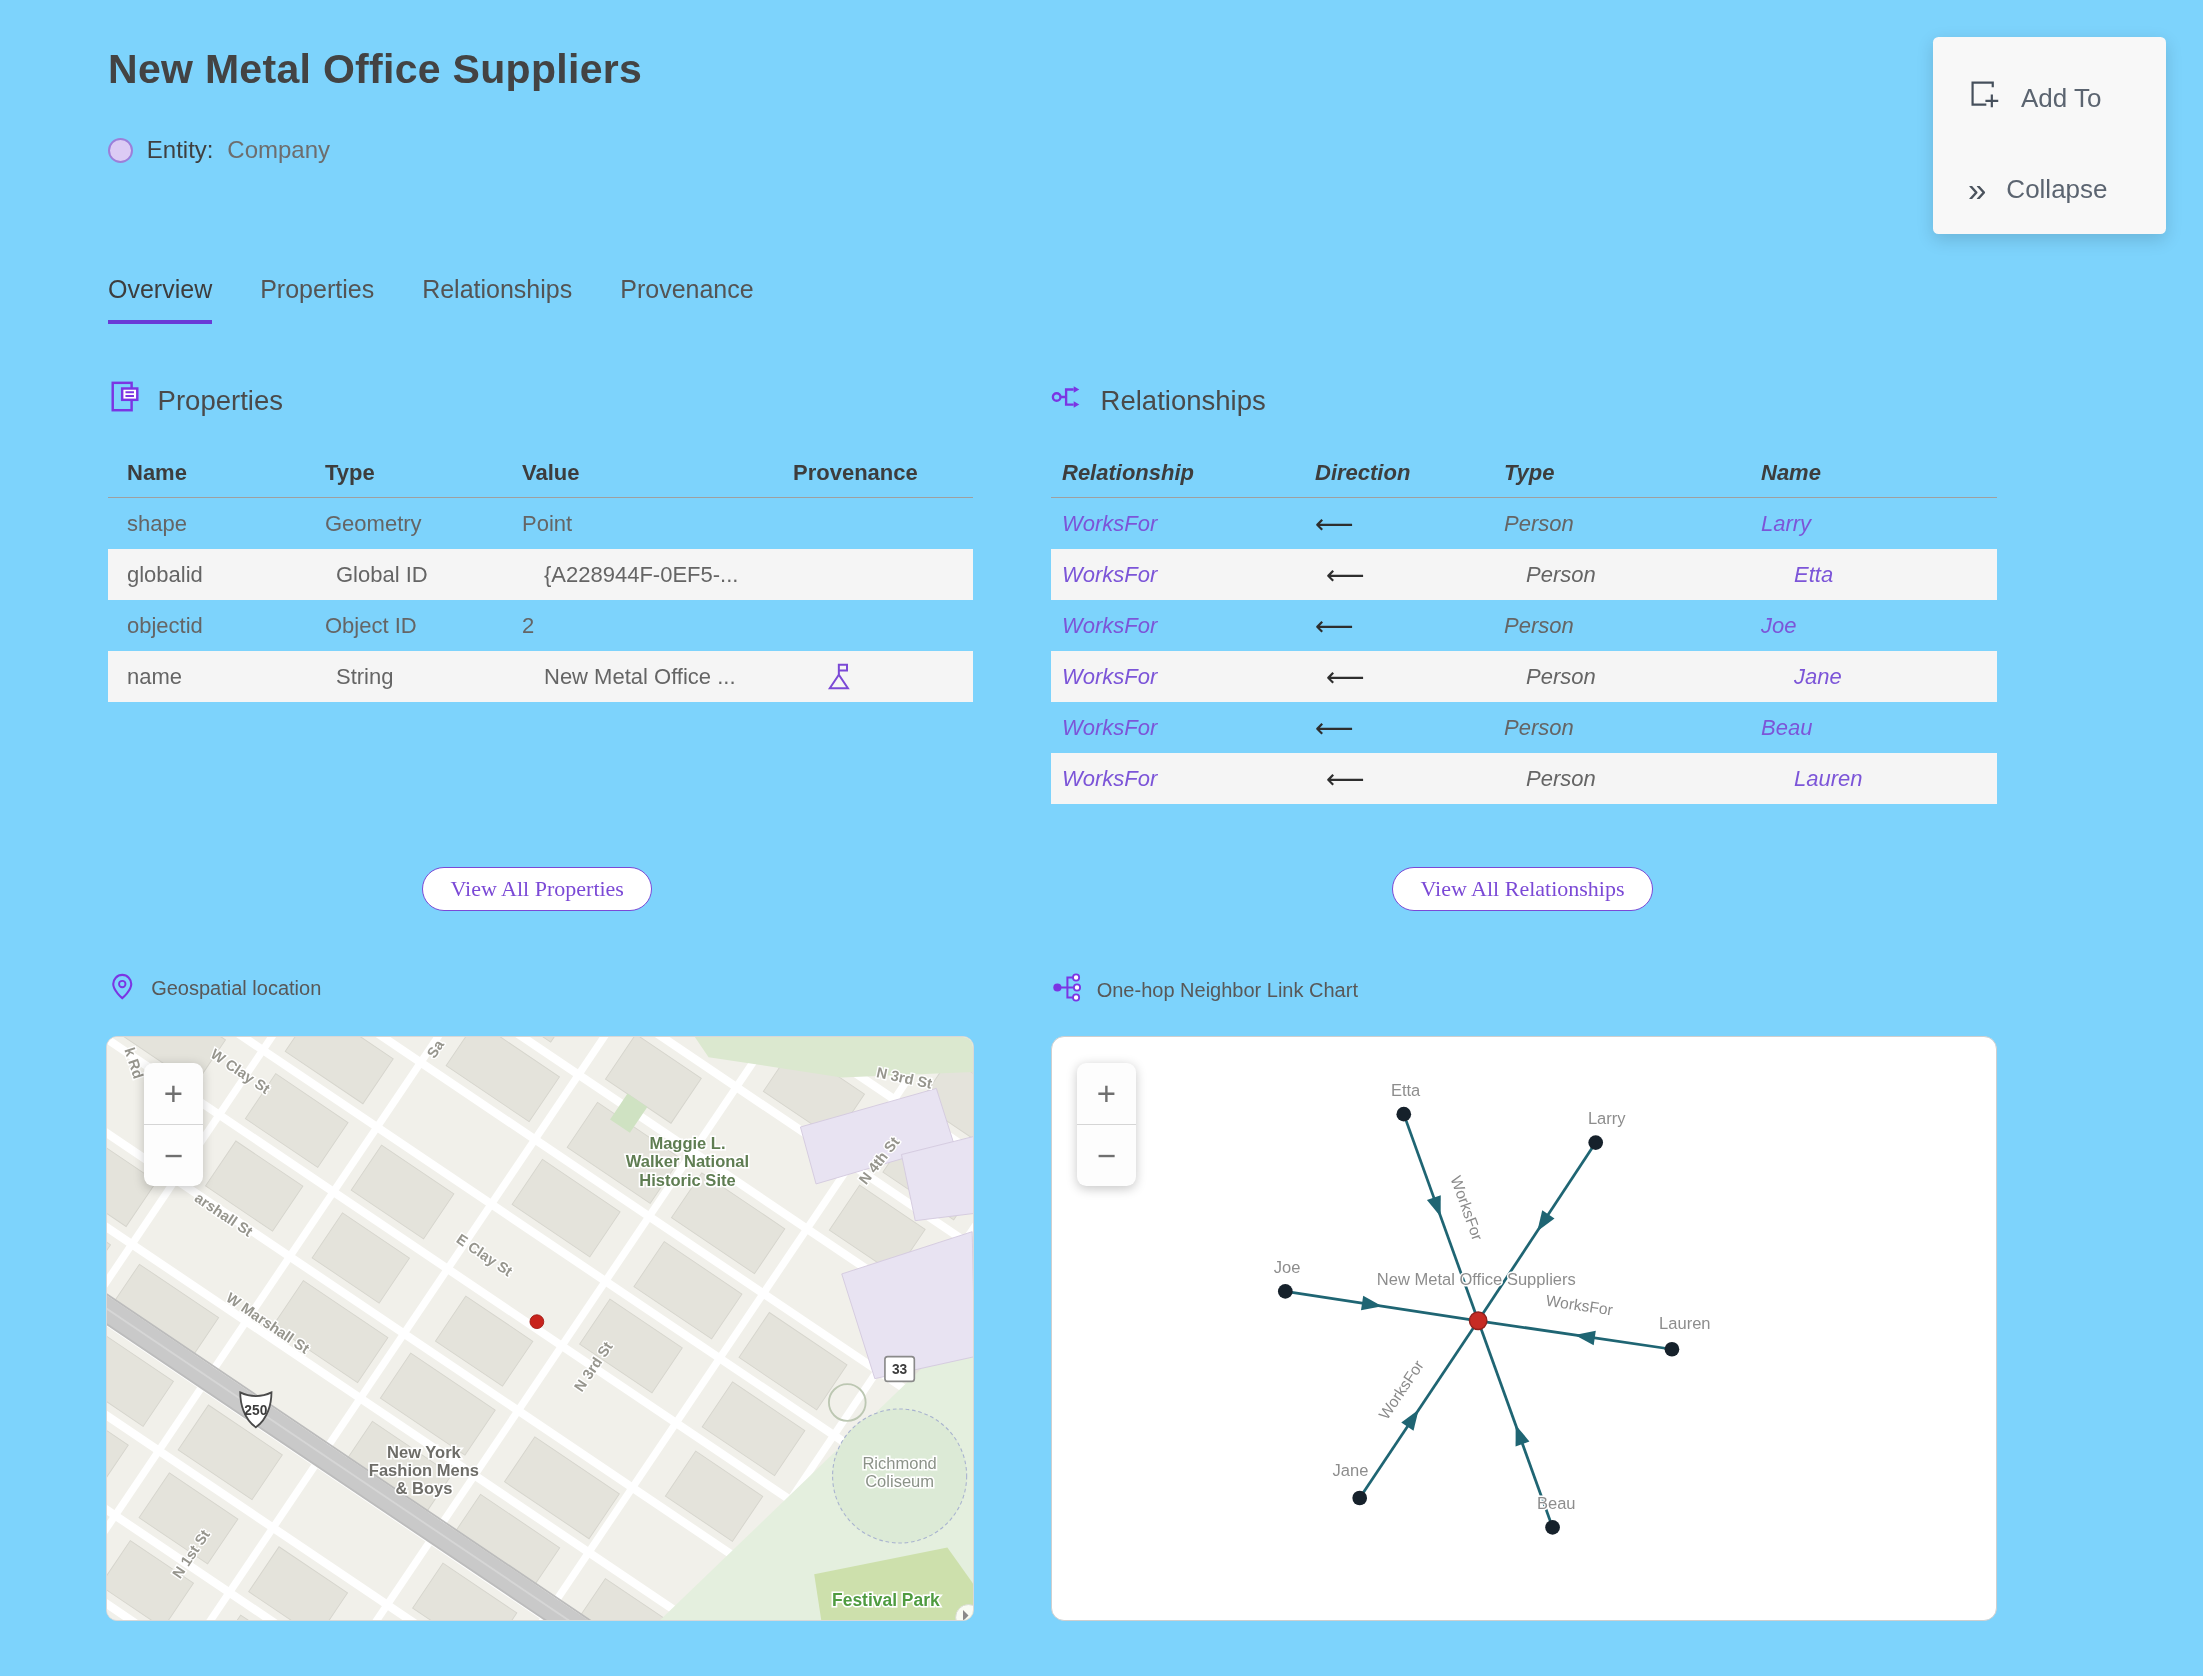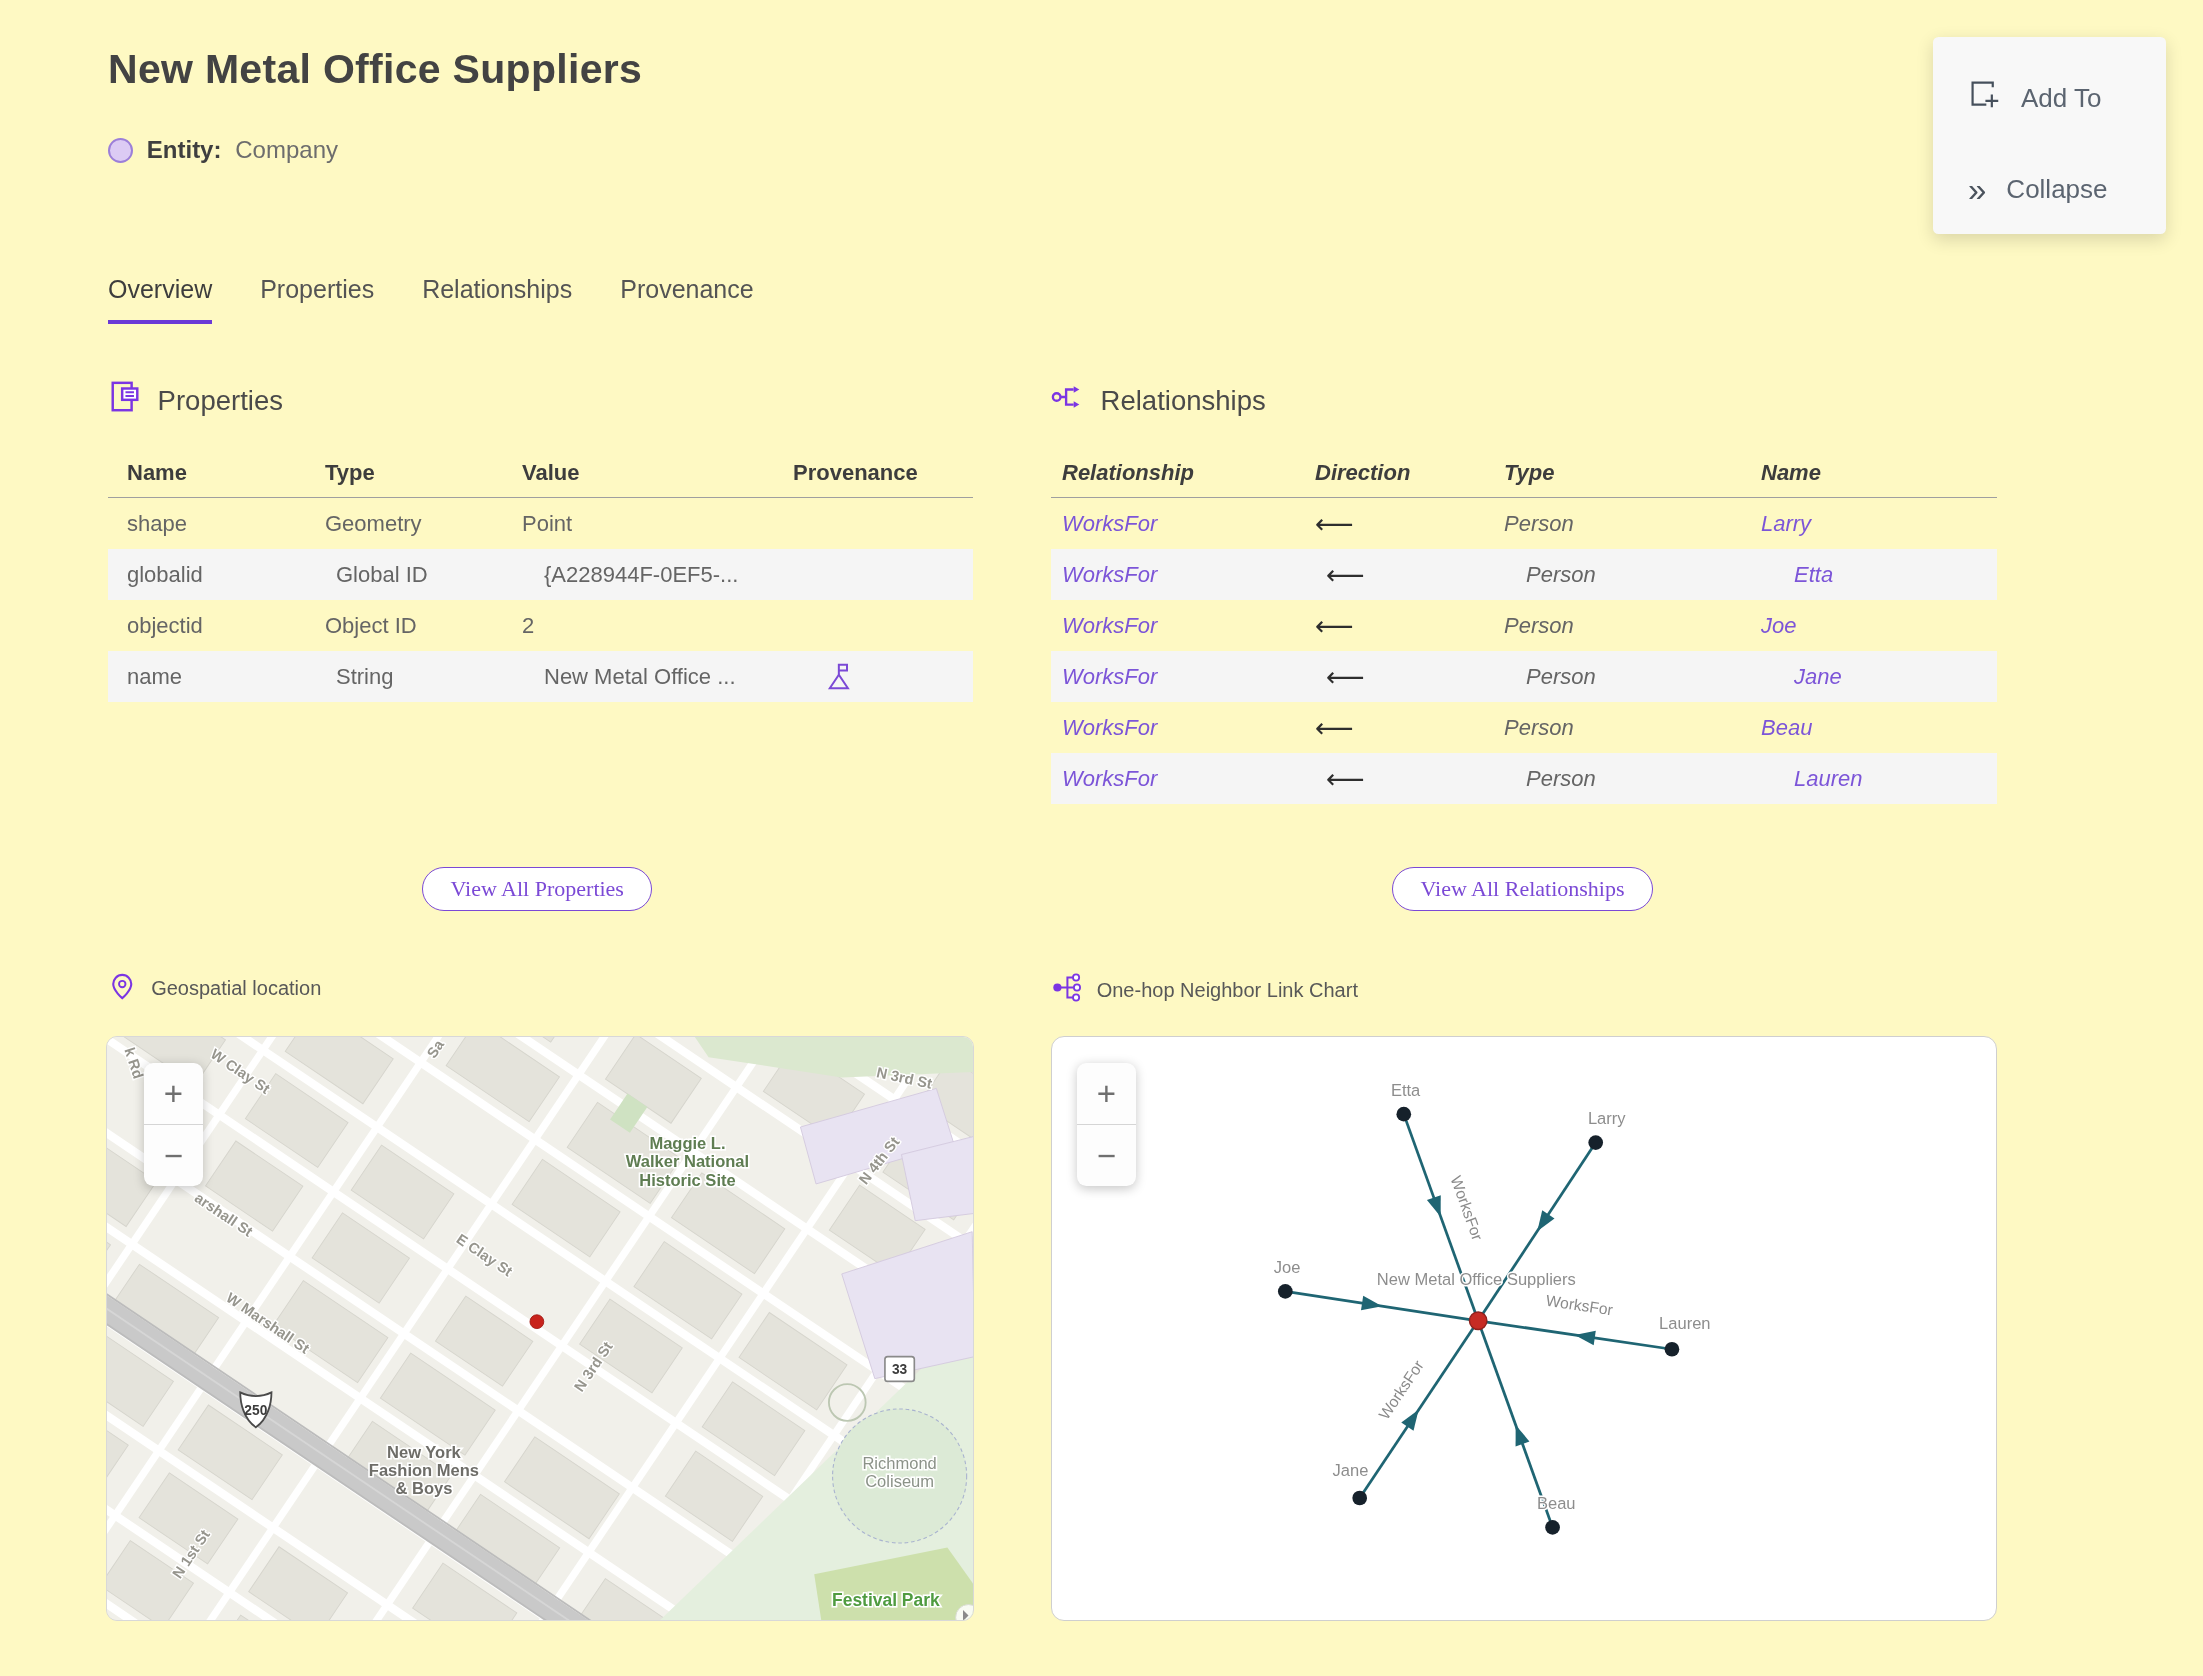--- a/index.html
+++ b/index.html
@@ -1,21 +1,21 @@
 <!DOCTYPE html>
 <html style="--accent: #7b49d6; --link: #7c55d8; --tab-underline: #6a3ad6;font-size:14.7px"><head>
 <meta charset="utf-8">
 <style>
   html,body{margin:0;padding:0;background:#fff;}
-  .page{position:relative;width:2204px;height:1677px;background:#fef9c3;overflow:hidden;
+  .page{position:relative;width:2204px;height:1677px;background:#7dd3fc;overflow:hidden;
         font-family:"Liberation Sans","DejaVu Sans",sans-serif;color:#4a4a4a;}
   .title{position:absolute;left:108px;top:46px;font-size:41px;font-weight:700;color:#434343;letter-spacing:0.3px;}
   .entity-row{position:absolute;left:108px;top:136px;display:flex;align-items:center;gap:13.8px;font-size:24px;}
   .entity-dot{width:25px;height:25px;border-radius:50%;background:#dccbf4;border:2.8px solid #9c7fd9;box-sizing:border-box;}
-  .entity-label{font-weight:700;color:#3f3f3f;}
+  .entity-label{font-weight:400;color:#3f3f3f;}
   .entity-type{color:#6d6d6d;}
 
   .actions-card{position:absolute;left:1933px;top:37px;width:233px;height:197px;background:#f8f8f8;
     border-radius:5.5px;box-shadow:0 5.5px 16.5px rgba(0,0,0,.14);}
   .action-item{position:absolute;left:35px;display:flex;align-items:center;gap:20px;cursor:pointer;
     font-size:26px;color:#5b6470;}
   .action-item .glyph{font-size:33px;color:#4b535d;line-height:1;}
 
   .tabs{position:absolute;left:108px;top:275px;display:flex;gap:48px;font-size:25px;color:#545454;}
   .tab{padding-bottom:15.6px;cursor:pointer;}

